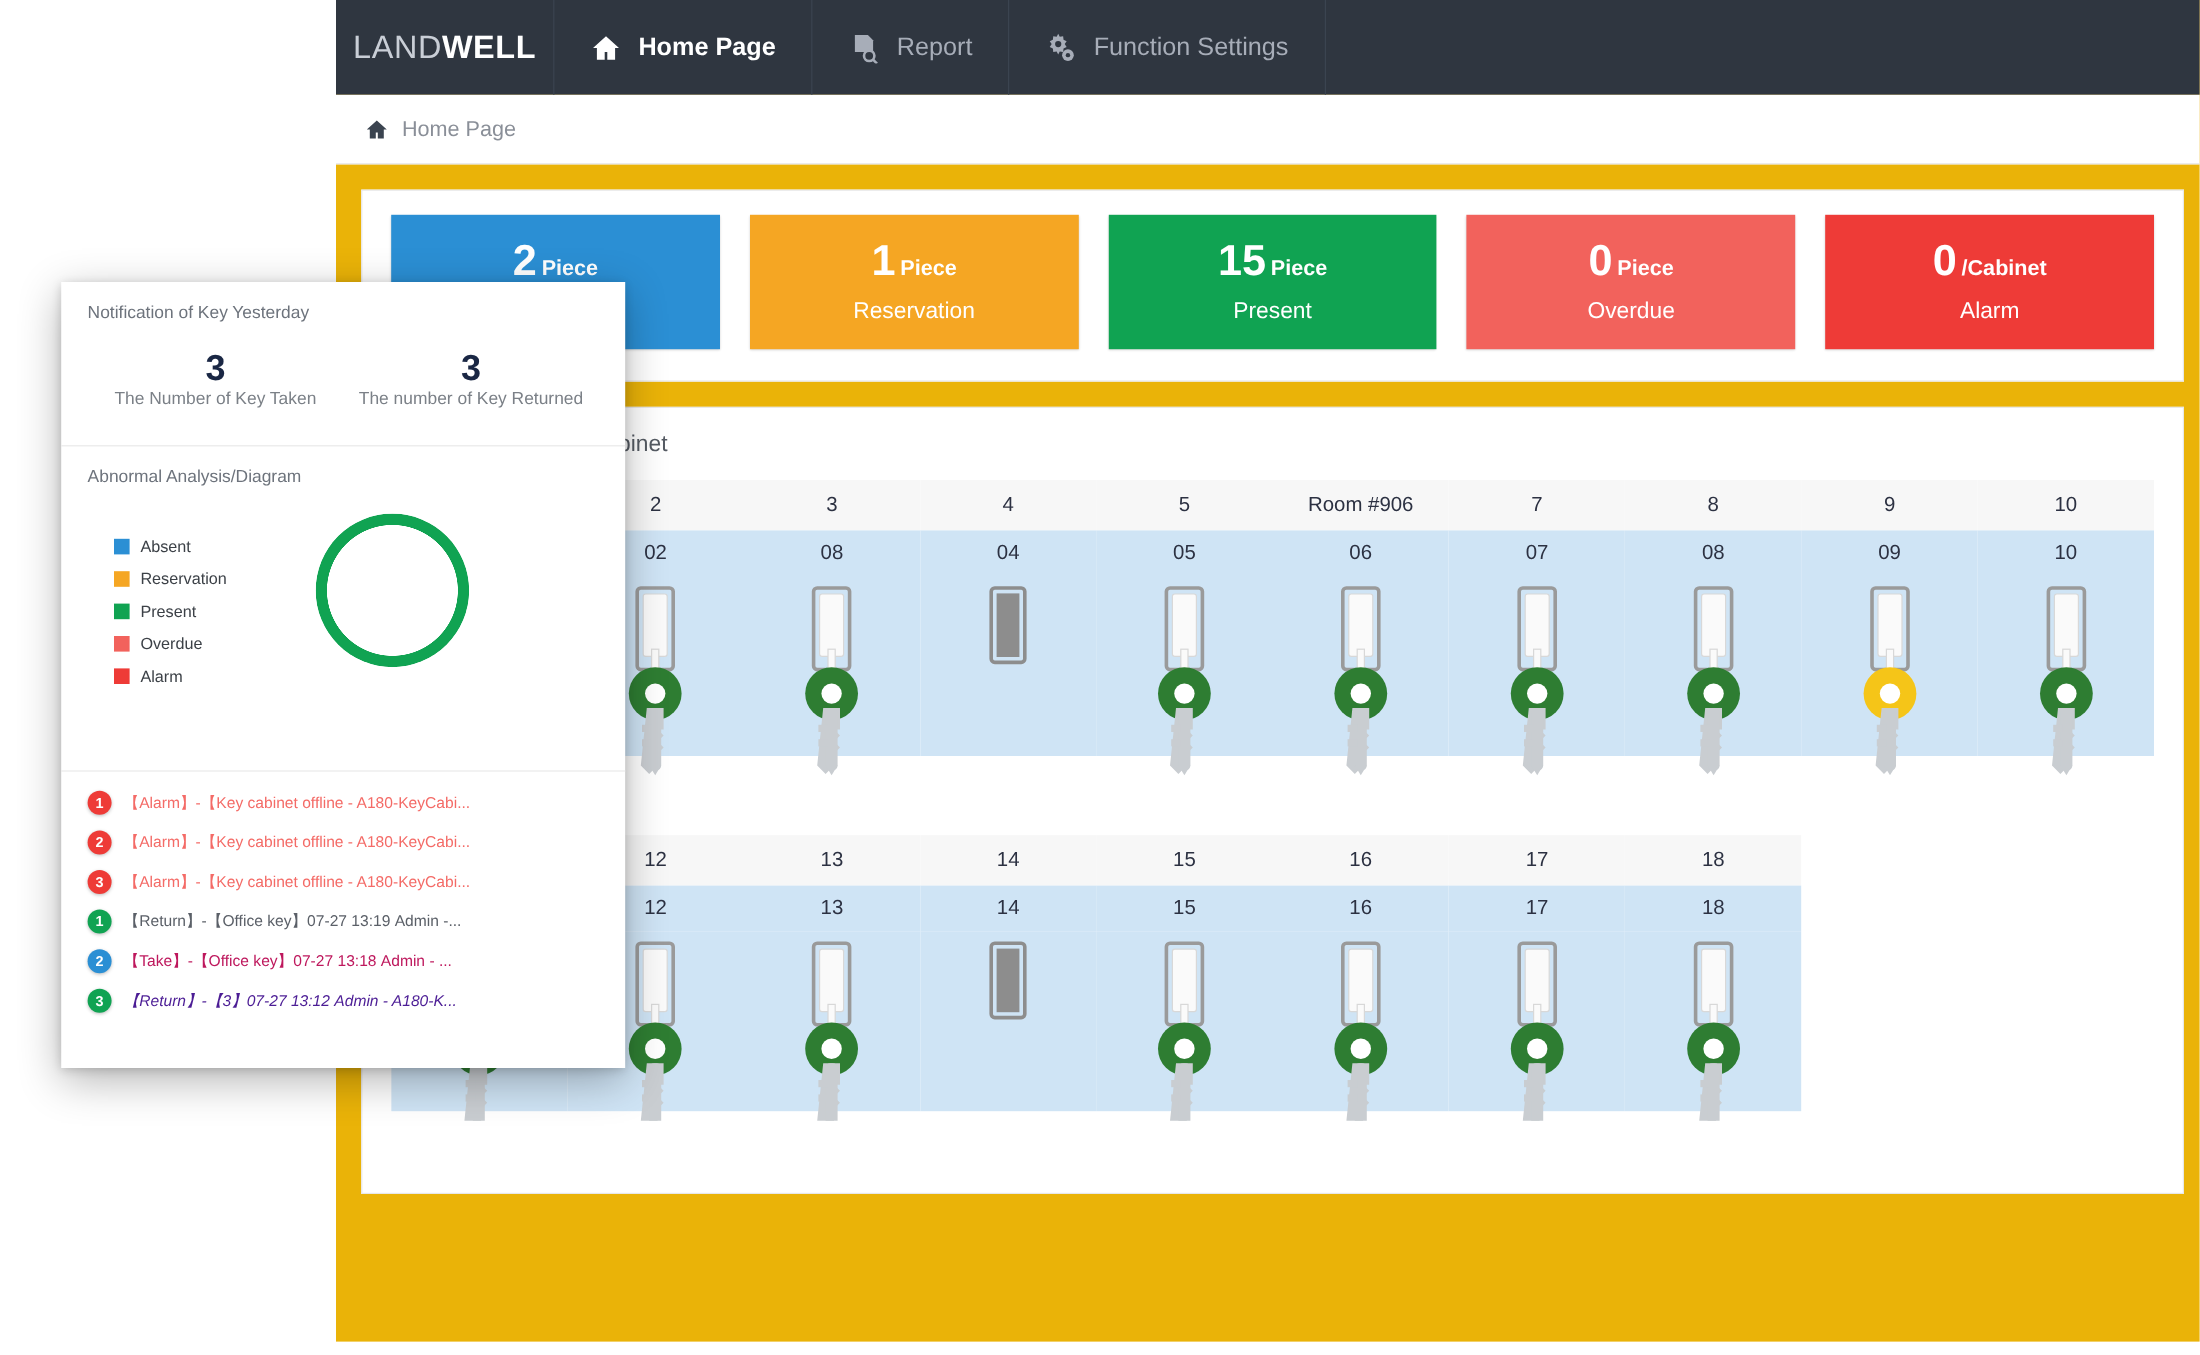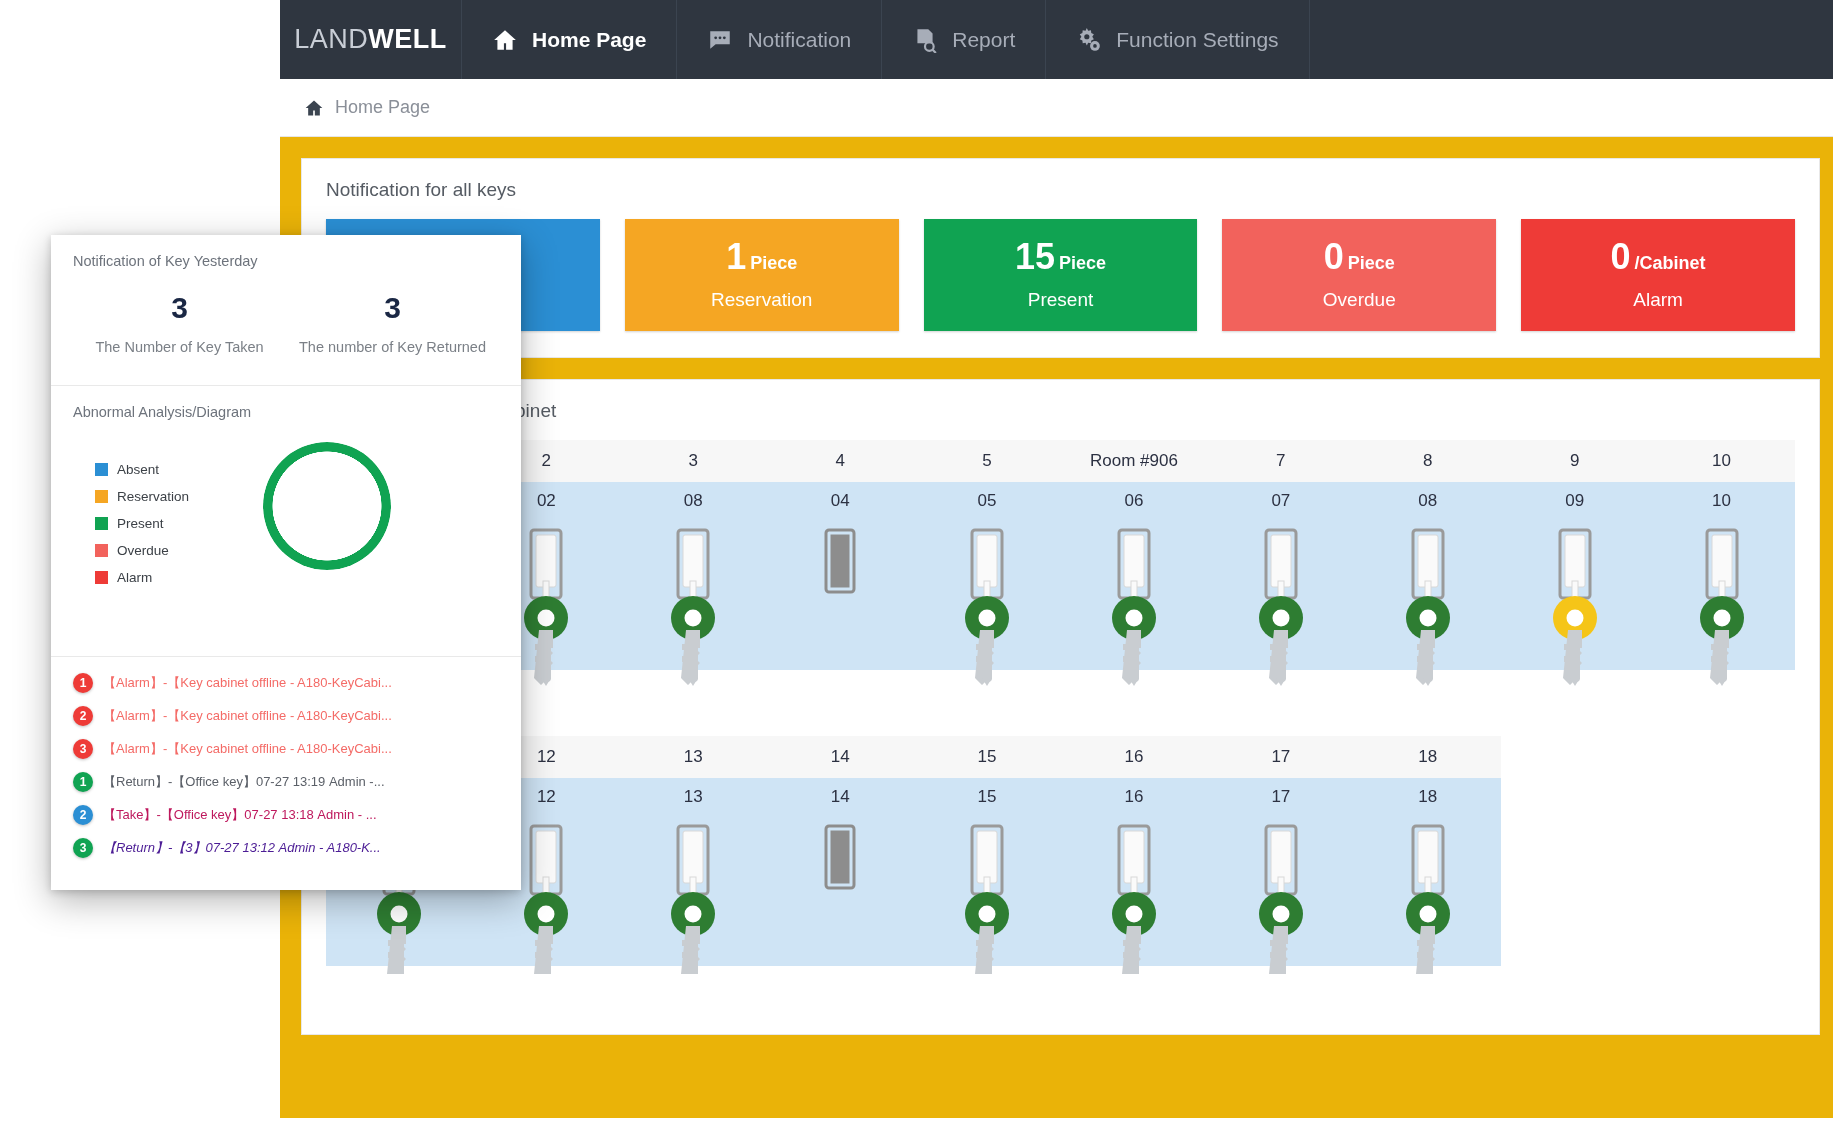--- a/index.html
+++ b/index.html
@@ -95,21 +95,21 @@
     box-shadow: 0 10px 34px rgba(0,0,0,.30), 0 2px 8px rgba(0,0,0,.18);
     z-index: 40;
   }
   .ov-sec { padding: 18px 22px 0 22px; }
   .ov-title { font-size: 14.5px; color: #6d737c; }
   .ov-div { height:1px; background:#e9e9e9; margin: 0 0 0 0; }
 
   .ov-stats { display:flex; padding: 22px 0 30px 0; }
   .ov-stat { flex:1; text-align:center; }
   .ov-stat .num { font-size: 30px; font-weight: 700; color: #1a2744; }
-  .ov-stat .cap { font-size: 14.5px; color: #7b8087; margin-top: 14px; }
+  .ov-stat .cap { font-size: 14.5px; color: #7b8087; }
 
   .ov-chart-area { position: relative; height: 236px; }
   .legend { position:absolute; left: 22px; top: 42px; }
   .legend-item { display:flex; align-items:center; gap: 9px; margin-bottom: 12px; }
   .legend-sw { width: 13px; height: 13px; display:block; }
   .legend-lb { font-size: 13.5px; color: #3c4147; }
   .donut {
     position:absolute; left: 190px; top: 22px; width: 128px; height: 128px;
     border-radius: 50%;
   }
@@ -143,31 +143,20 @@
 
       <div class="nav-item active">
         <span class="ico">
           <svg width="26" height="26" viewBox="0 0 24 24" fill="#ffffff">
               <path d="M12 3 2 12h3v9h6v-6h2v6h6v-9h3z"></path>
             </svg>
         </span>
         <span>Home Page</span>
       </div>
 
-      <div class="nav-item">
-        <span class="ico">
-          <svg width="26" height="26" viewBox="0 0 24 24" fill="#a7adb8">
-              <path d="M3 4h18v12H8l-5 4z"></path>
-              <circle cx="8" cy="10" r="1.3" fill="#2f3640"></circle>
-              <circle cx="12" cy="10" r="1.3" fill="#2f3640"></circle>
-              <circle cx="16" cy="10" r="1.3" fill="#2f3640"></circle>
-            </svg>
-        </span>
-        <span>Notification</span>
-      </div>
 
       <div class="nav-item">
         <span class="ico">
           <svg width="26" height="26" viewBox="0 0 24 24" fill="#a7adb8">
               <path d="M5 2h10l4 4v9h-14z"></path>
               <circle cx="16" cy="18" r="4" fill="none" stroke="#a7adb8" stroke-width="2"></circle>
               <path d="M19 21l3 3" stroke="#a7adb8" stroke-width="2"></path>
             </svg>
         </span>
         <span>Report</span>
@@ -190,21 +179,20 @@
     <div class="breadcrumb">
       <span class="bc-ico">
         <svg width="20" height="20" viewBox="0 0 24 24" fill="#3b4450">
             <path d="M12 3 2 12h3v9h6v-6h2v6h6v-9h3z"></path>
           </svg>
       </span>
       <span>Home Page</span>
     </div>
 
     <div class="panel">
-      <div class="panel-title">Notification for all keys</div>
       <div class="cards" id="cards-host">
           <div class="card" style="background: rgb(43, 143, 212);">
             <div class="row1">
               <span class="big">2</span>
               <span class="unit">Piece</span>
             </div>
             <div class="lbl">Absent</div>
           </div>
           <div class="card" style="background: rgb(245, 166, 35);">
             <div class="row1">

